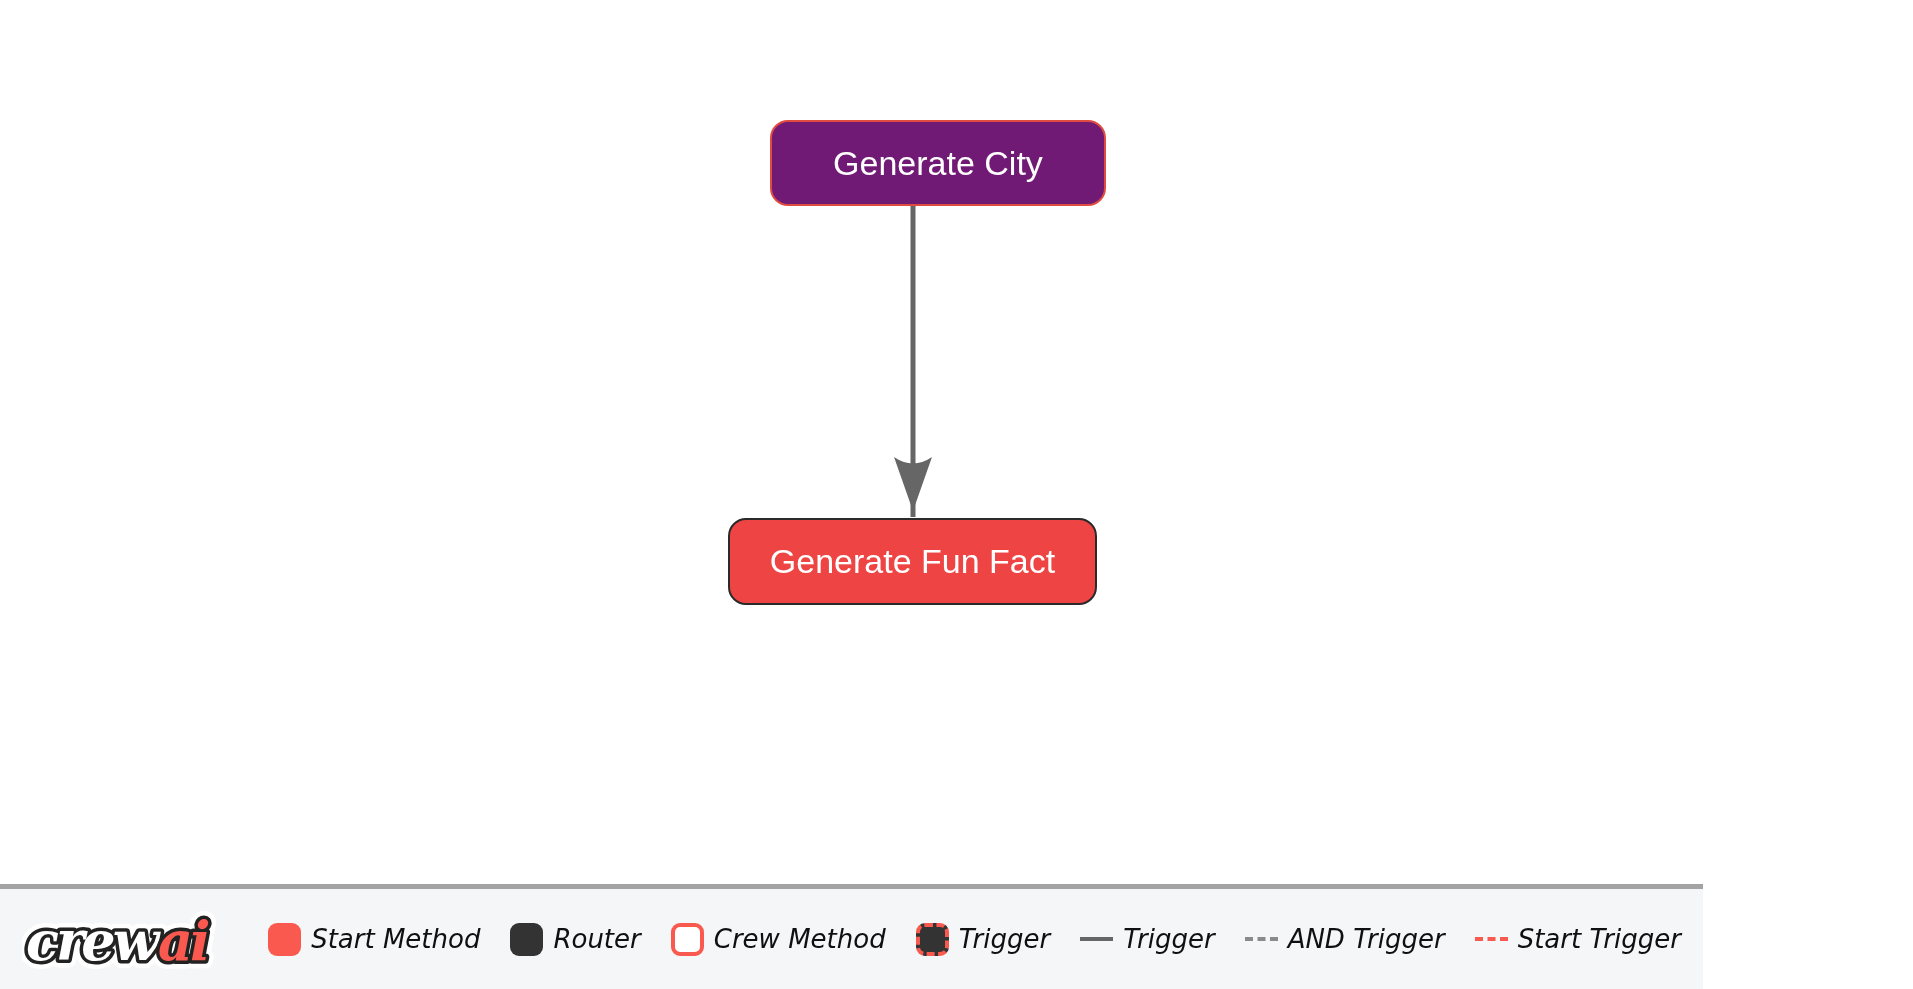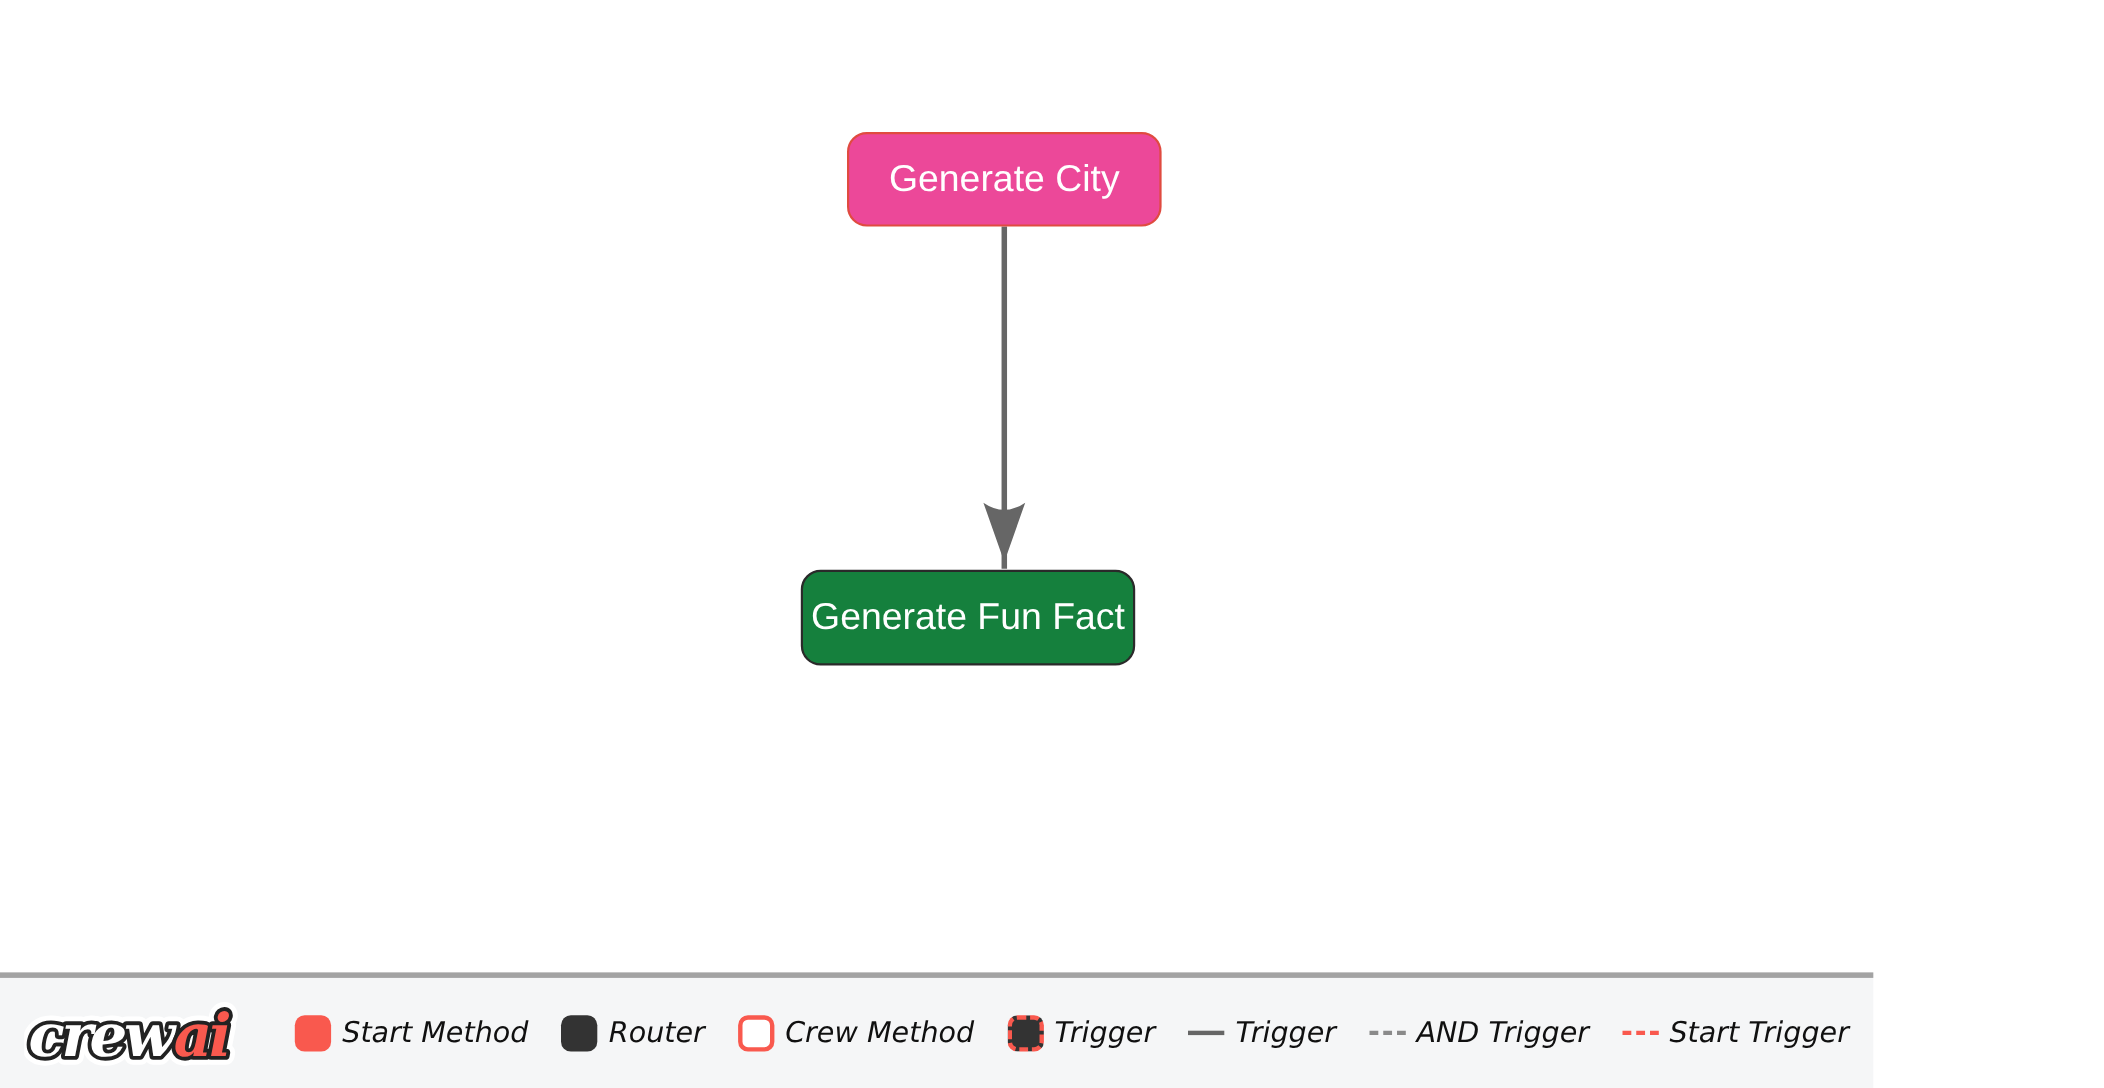--- a/index.html
+++ b/index.html
@@ -28,28 +28,28 @@
     display: flex; align-items: center; justify-content: center;
     border-radius: 18px;
     font-family: "Liberation Sans", sans-serif;
     font-size: 34px;
     color: #ffffff;
     white-space: nowrap;
     cursor: pointer;
   }
   .node-start {
     left: 770px; top: 120px;
-    width: 286px; height: 86px;
-    background: #ec4899;
+    width: 336px; height: 86px;
+    background: #701a75;
     border: 2px solid #E04B40;
   }
   .node-method {
     left: 728px; top: 518px;
-    width: 304px; height: 87px;
-    background: #15803d;
+    width: 369px; height: 87px;
+    background: #ef4444;
     border: 2px solid #2a2a2a;
   }
 
   
   .legend-bar {
     position: absolute; left: 0; top: 884px;
     width: 1703px; height: 105px;
     background: #F5F6F7;
     border-top: 5px solid #a3a3a3;
     display: flex; align-items: center; justify-content: center;

